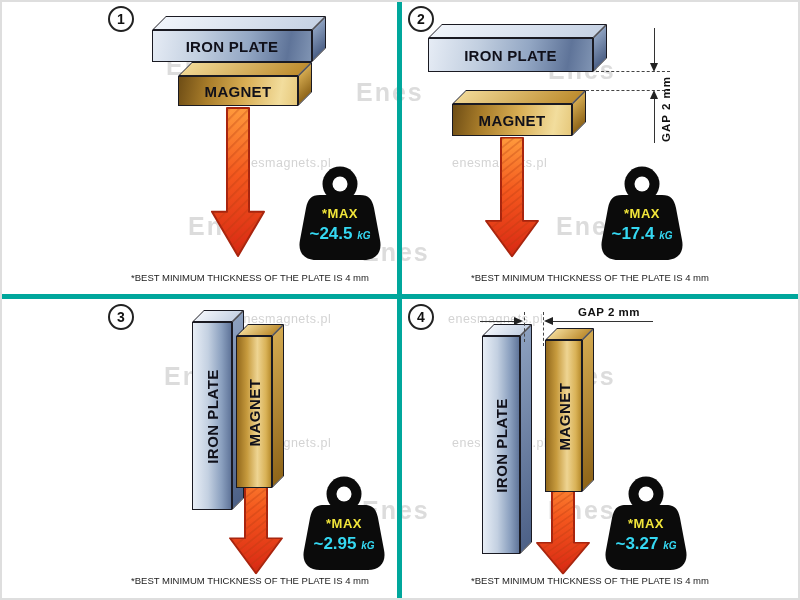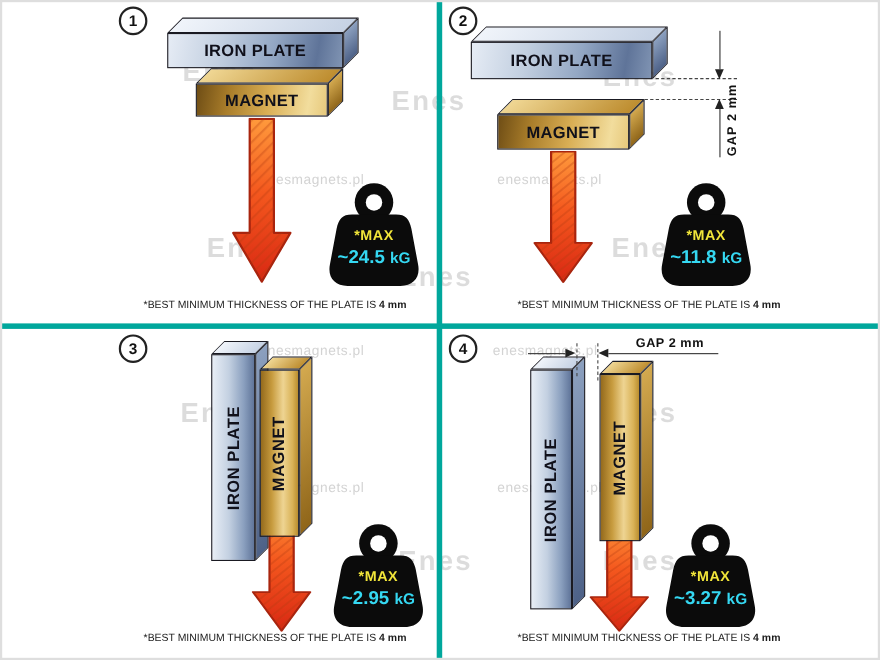--- a/index.html
+++ b/index.html
@@ -38,24 +38,24 @@
 
   .hlabel { font-weight:bold; font-size:15px; letter-spacing:0.3px; color:#10101a; }
   .vlabel { transform:rotate(-90deg); white-space:nowrap; font-weight:bold; font-size:15px; letter-spacing:0.5px; color:#10101a; }
 
   
   .arrow { position:absolute; display:block; z-index:5; }
   .weight { position:absolute; width:88px; height:100px; z-index:8; }
   .weight svg { position:absolute; inset:0; width:100%; height:100%; display:block; }
   .weight .wmax { position:absolute; left:0; right:0; top:44px; text-align:center; color:#f2e63a; font-weight:bold; font-size:13px; letter-spacing:0.5px; }
   .weight .wval { position:absolute; left:0; right:0; top:62px; text-align:center; color:#35d8f2; font-weight:bold; font-size:17px; }
-  .weight .unit { font-size:14px; }
+  .weight .unit { font-size:10px;font-style:italic; }
 
   .footnote { position:absolute; font-size:9.5px; color:#1c1c1c; text-align:center; z-index:20; }
-  .footnote b { font-weight:bold;margin-top:24px; }
+  .footnote b { font-weight:normal;margin-top:24px; }
 
   
   .dimline { position:absolute; background:#333; z-index:20; }
   .dimdash-h { position:absolute; border-top:1px dashed #444; z-index:20; }
   .dimdash-v { position:absolute; border-left:1px dashed #444; z-index:20; }
   .arr { position:absolute; width:0; height:0; z-index:20; }
   .arr.down  { border-left:4px solid transparent; border-right:4px solid transparent; border-top:9px solid #222; }
   .arr.up    { border-left:4px solid transparent; border-right:4px solid transparent; border-bottom:9px solid #222; }
   .arr.leftp { border-top:4px solid transparent; border-bottom:4px solid transparent; border-right:9px solid #222; }
   .arr.rightp{ border-top:4px solid transparent; border-bottom:4px solid transparent; border-left:9px solid #222; }
@@ -174,21 +174,21 @@
     <polygon points="17,1 39,1 39,104 54,104 28,148 2,104 17,104" fill="url(#hatch)"></polygon>
   </svg>
 
   <div class="weight" style="left:598px;top:162px">
     <svg viewBox="0 0 88 100">
       <circle cx="44" cy="22" r="17.5" fill="#0b0b0b"></circle>
       <circle cx="44" cy="22" r="7.5" fill="#ffffff"></circle>
       <path d="M24,33 h40 c9,0 12,4 14,13 l6,32 c2.5,12 -4,20 -16,20 H20 c-12,0 -18.5,-8 -16,-20 l6,-32 c2,-9 5,-13 14,-13 z" fill="#0b0b0b"></path>
     </svg>
     <div class="wmax">*MAX</div>
-    <div class="wval"><span>~11.8</span> <span class="unit">kG</span></div>
+    <div class="wval"><span>~17.4</span> <span class="unit">kG</span></div>
   </div>
 
   <div class="footnote" style="left:410px;top:272px;width:360px"><span>*BEST MINIMUM THICKNESS OF THE PLATE IS </span><b>4 mm</b></div>
 </section>
 
 <section>
   <div class="qnum" style="left:108px;top:304px">3</div>
 
   <div class="box3d steel vert z10" style="left:192px;top:322px;width:40px;height:188px;--d:12px">
     <div class="face top"></div>

